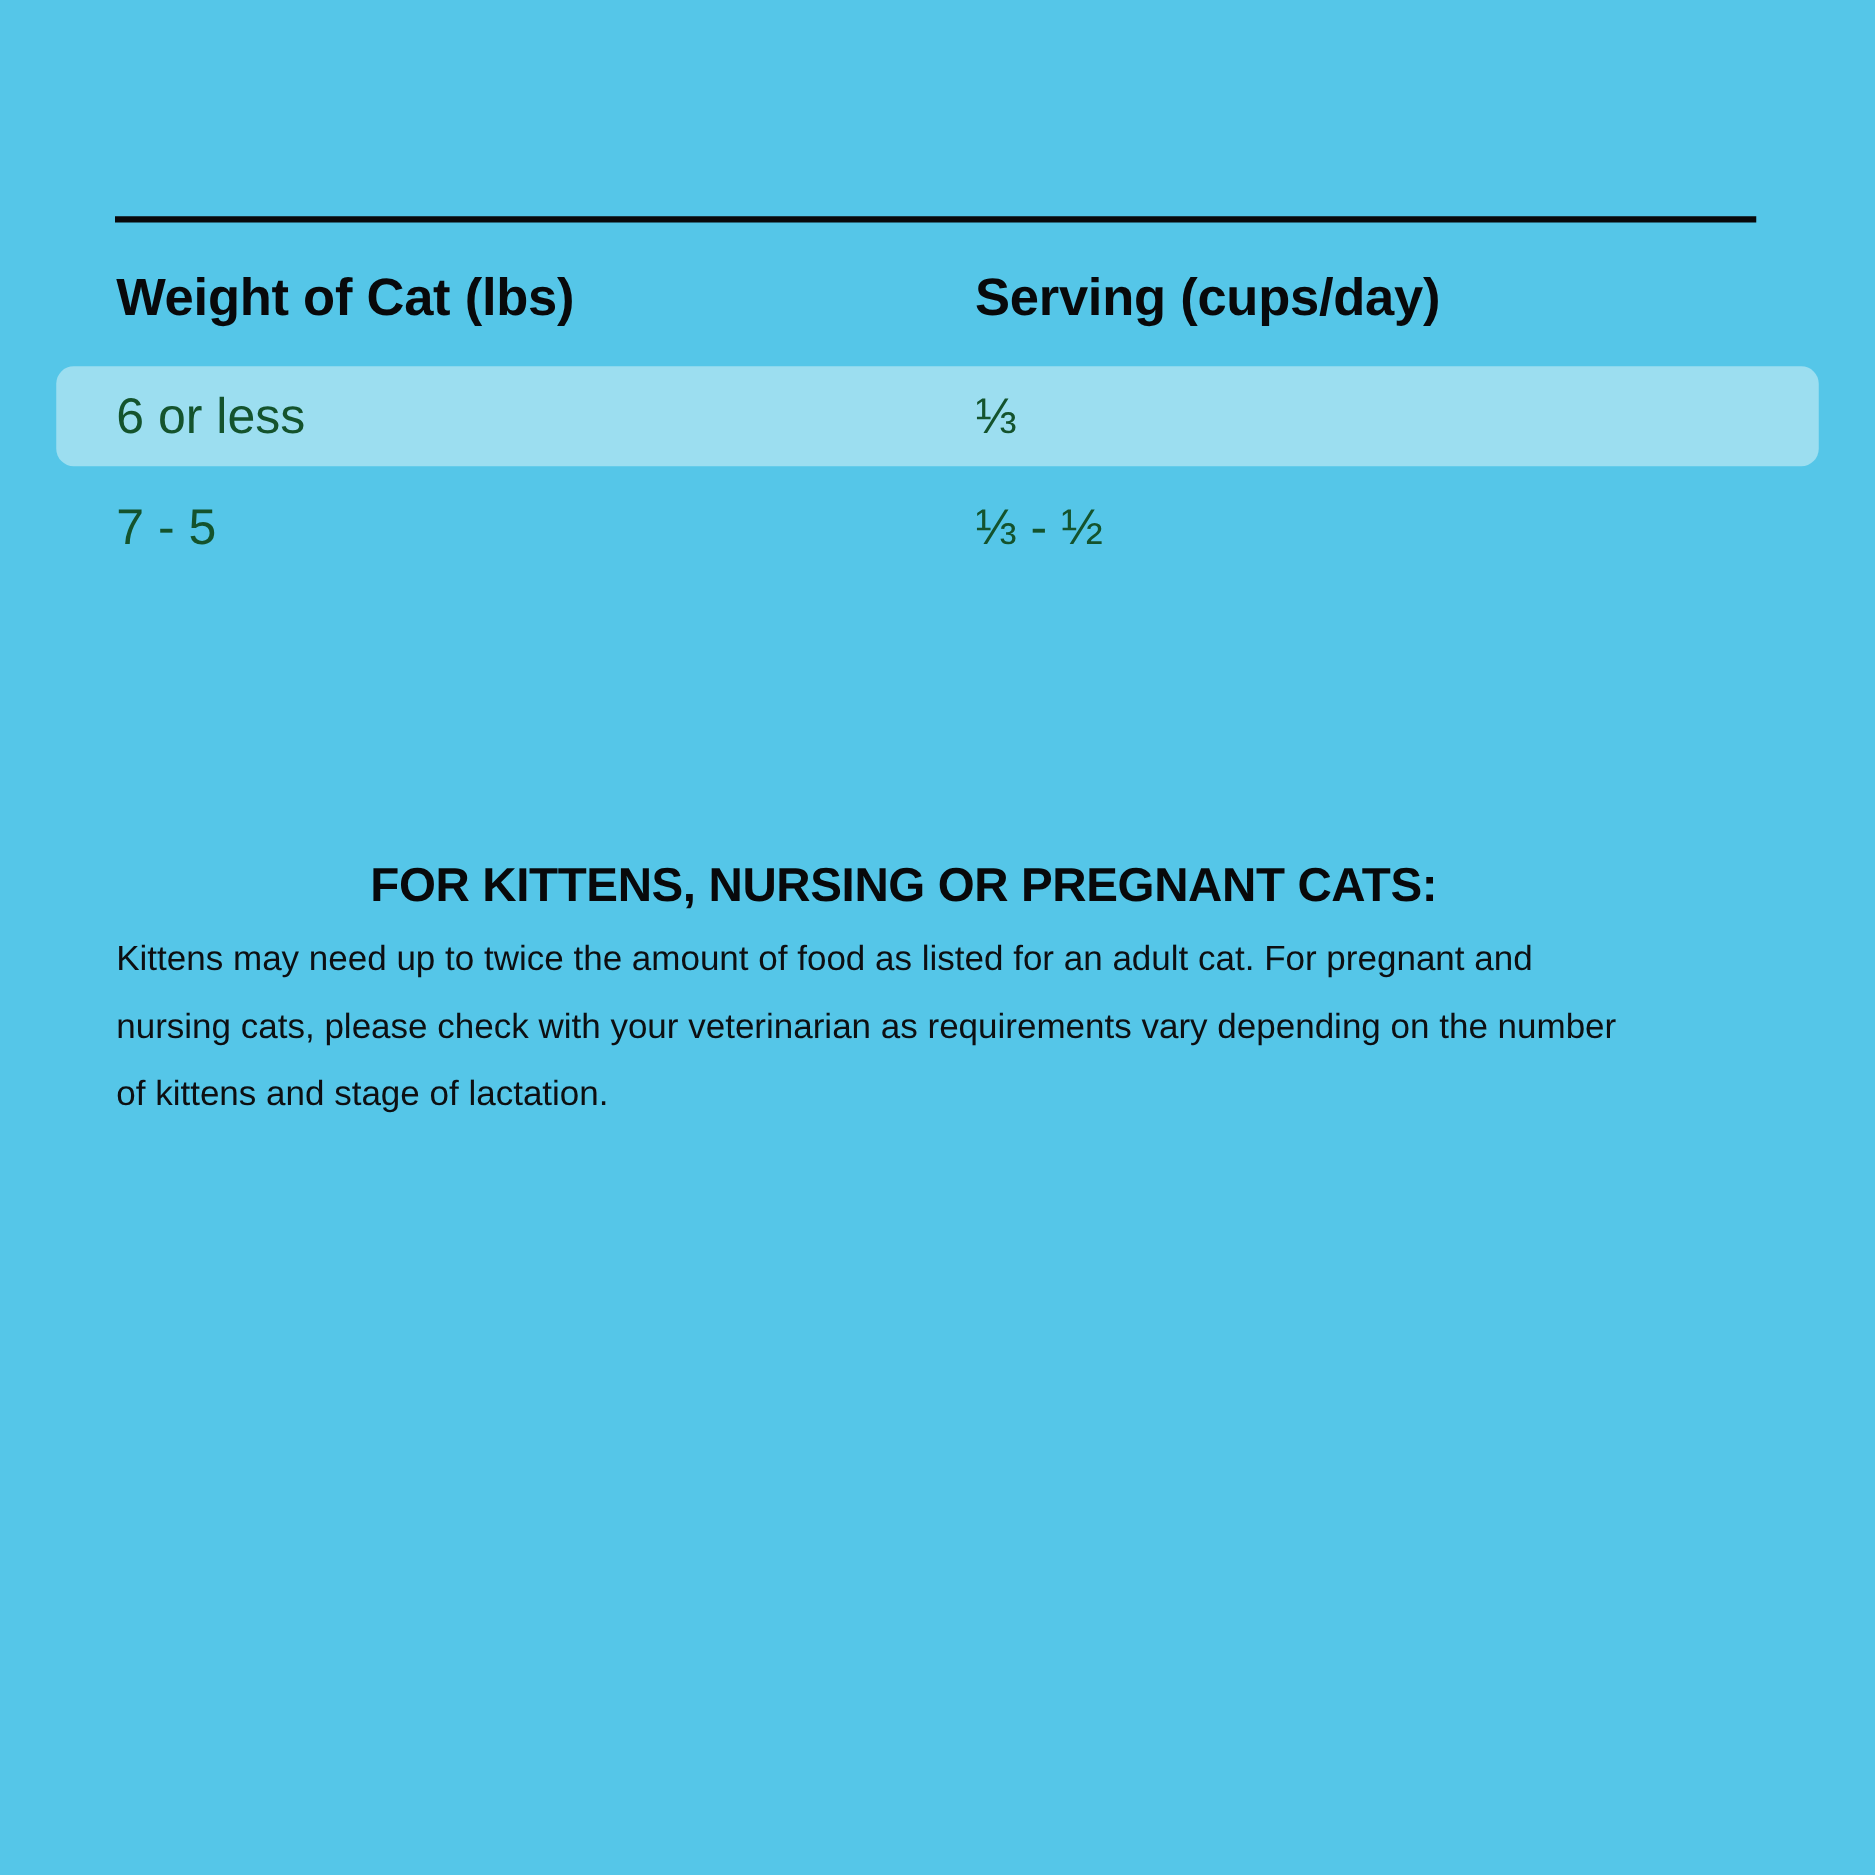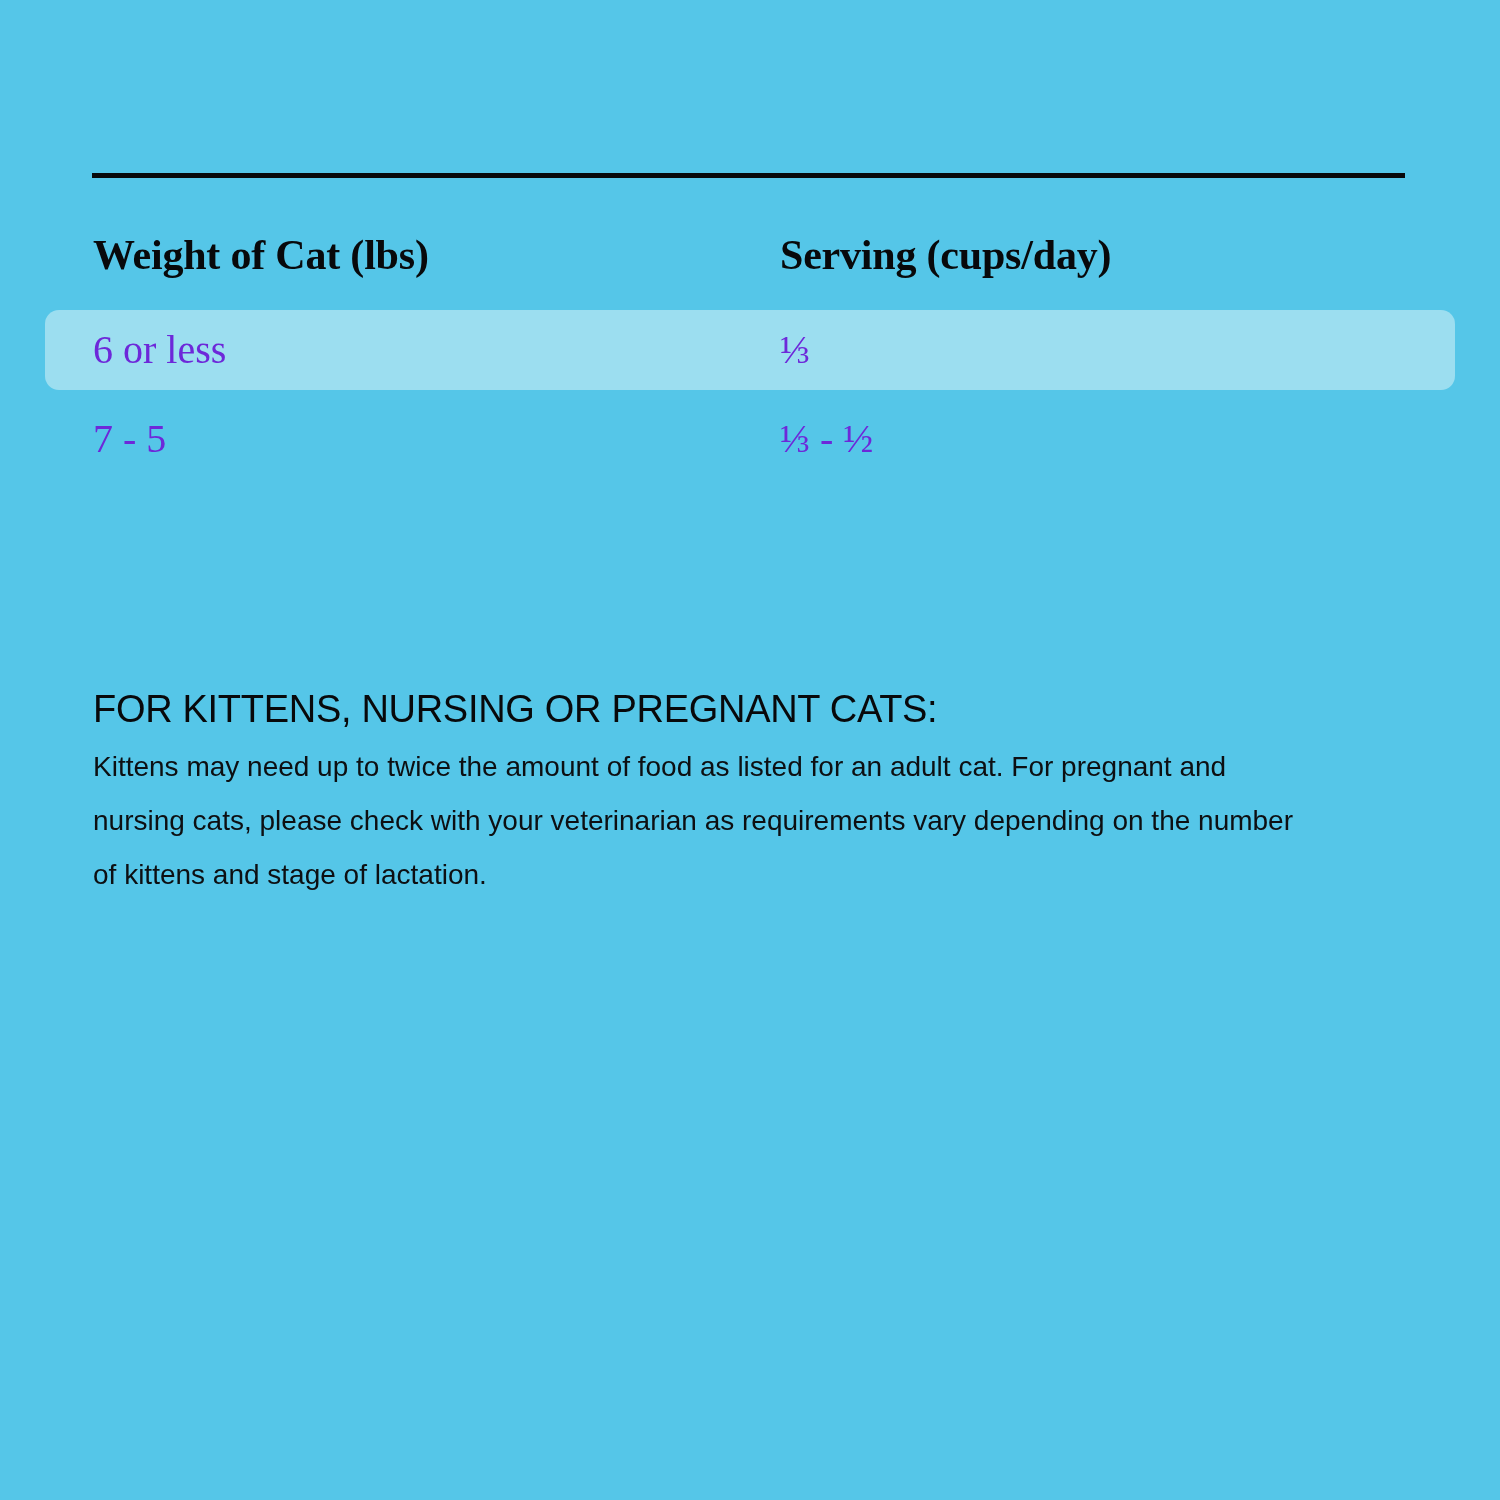--- a/index.html
+++ b/index.html
@@ -40,23 +40,22 @@
     top: 173px;
     width: 1313px;
     height: 5px;
     background: #08090b;
   }
 
   
   .table {
     position: absolute;
     left: 0;
-    top: 223px;
+    top: 206px;
     width: 1484px;
-    font-family: Liberation Serif, serif;
   }
 
   .t-head {
     position: relative;
     height: 87px;
   }
 
   .t-head .cell {
     position: absolute;
     top: 8px;
@@ -88,45 +87,46 @@
   .t-row.alt .band {
     background: #9cdef0;
   }
 
   .t-row .cell {
     position: absolute;
     top: 12px;
     font-size: 40px;
     font-weight: 400;
     letter-spacing: 0px;
-    color: #6d28d9;
+    color: #14532d;
     white-space: nowrap;
     line-height: 56px;
   }
 
   .frac {
     font-feature-settings: "frac" 1;
   }
 
   
   .notes {
     position: absolute;
     left: 93px;
     top: 685px;
     width: 1260px;
   }
 
   .notes-heading {
     font-size: 38px;
-    font-weight: 400;
+    font-weight: 700;
     letter-spacing: -0.3px;
     color: #08090b;
     line-height: 1.3;
     margin-bottom: 6px;
     white-space: nowrap;
+    text-align: center;
   }
 
   .notes-body {
     font-size: 28px;
     font-weight: 400;
     line-height: 54px;
     color: #0d0f12;
     max-width: 1215px;
   }
 </style>

